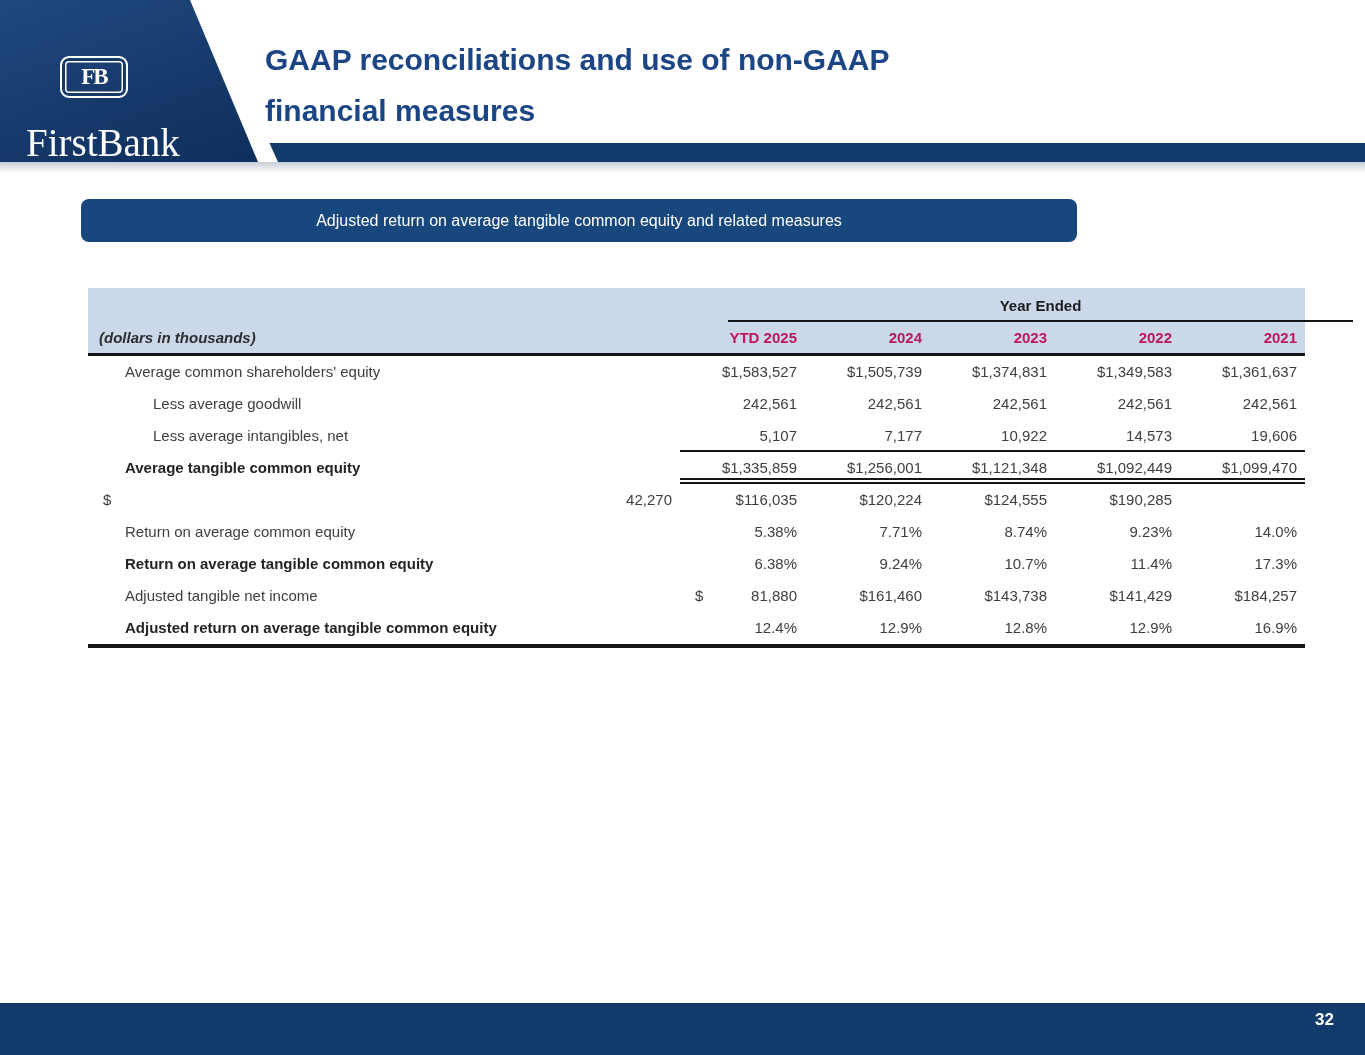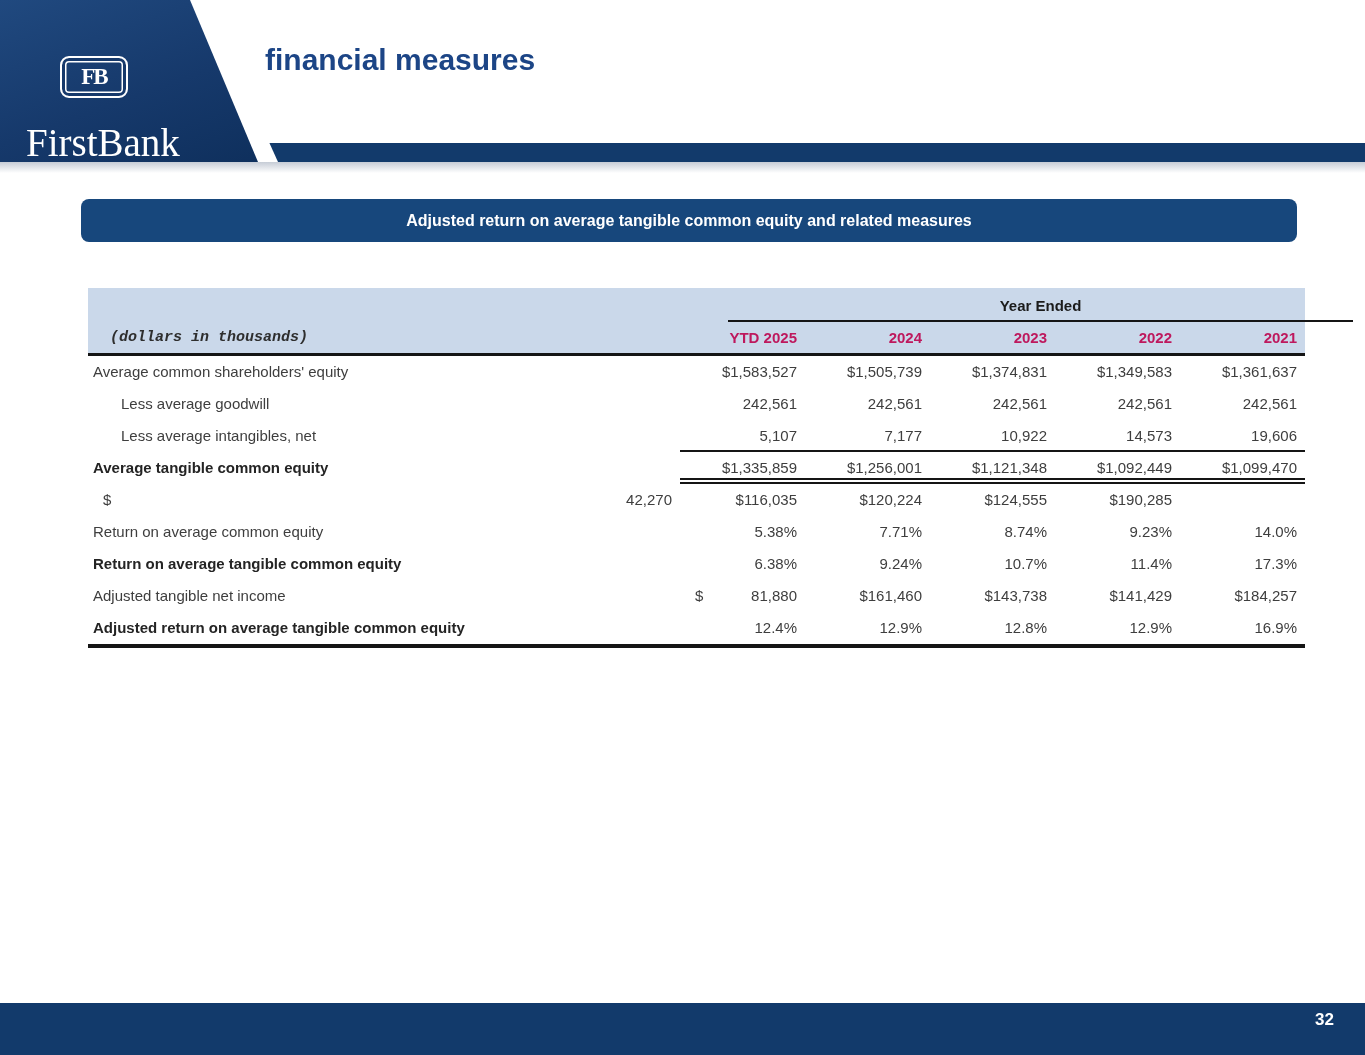--- a/index.html
+++ b/index.html
@@ -32,40 +32,40 @@
     position:absolute; left:26px; top:92px; width:200px;
     font-family:"Liberation Serif", serif; font-size:39px; letter-spacing:0px; white-space:nowrap;margin-top:28px;
   }
   .hdr-title {
     position:absolute; left:265px; top:34px; z-index:2;
     color:#1c4586; font-weight:bold; font-size:30px; line-height:51px; white-space:nowrap;
   }
 
   
   .banner {
-    margin:27px 0 0 81px; width:1216px; height:43px;
+    margin:27px 0 0 81px; width:996px; height:43px;
     background:#17477c; border-radius:8px;
     display:flex; align-items:center; justify-content:center;
-    color:#ffffff; font-weight:bold; font-size:16px;
+    color:#ffffff; font-weight:normal; font-size:16px;
   }
 
   
   .fin-table { margin:46px 0 0 88px; width:1217px; font-size:15px; color:#3e3e3e; }
   .thead { background:#cad8ea; border-bottom:3px solid #151515; padding-top:4px; }
   .year-row { display:grid; grid-template-columns:592px 625px;margin-left:48px; }
   .year-spacer { }
   .year-ended { text-align:center; font-weight:bold; color:#1b1b1b; line-height:28px; height:30px;
                 border-bottom:2px solid #151515; }
   .cols-row { display:grid; grid-template-columns:592px repeat(5,125px); height:31px; line-height:31px; }
-  .unit-note { font-weight:bold; font-style:italic; color:#2e2e2e; padding-left:22px;font-family:Liberation Mono, monospace; }
+  .unit-note { font-weight:bold; font-style:italic; color:#2e2e2e; padding-left:11px; }
   .col-h { font-weight:bold; color:#be185d; text-align:right; padding-right:8px; }
 
   .trow { display:grid; grid-template-columns:592px repeat(5,125px); }
   .cell { height:32px; line-height:32px; }
-  .cell.label { padding-left:5px; white-space:nowrap; }
+  .cell.label { padding-left:5px; white-space:nowrap;margin-left:32px; }
   .trow.indent .cell.label { padding-left:33px; }
   .trow.emph .cell.label { font-weight:bold; color:#242424; }
   .cell.num { text-align:right; padding-right:8px; white-space:pre; }
   .cell.num.acct { display:flex; justify-content:space-between; padding-left:15px; }
   .trow.rule-single .cell.num { border-bottom:2px solid #151515; }
   .trow.rule-double .cell.num { border-bottom:6px double #151515; }
   .tbody { border-bottom:4px solid #151515; }
 
   
   .ftr {
@@ -86,20 +86,21 @@
     <div class="hdr-fade"></div>
     <div class="hdr-slash"></div>
     <div class="hdr-poly"></div>
     <div class="logo">
       <div class="logo-badge">
         <span>FB</span>
       </div>
       <div class="logo-word">FirstBank</div>
     </div>
     <div class="hdr-title">
+      <div>GAAP reconciliations and use of non-GAAP</div>
       <div>financial measures</div>
     </div>
   </div>
 
   <div class="banner">
     <span>Adjusted return on average tangible common equity and related measures</span>
   </div>
 
   <div class="fin-table">
     <div class="thead">

